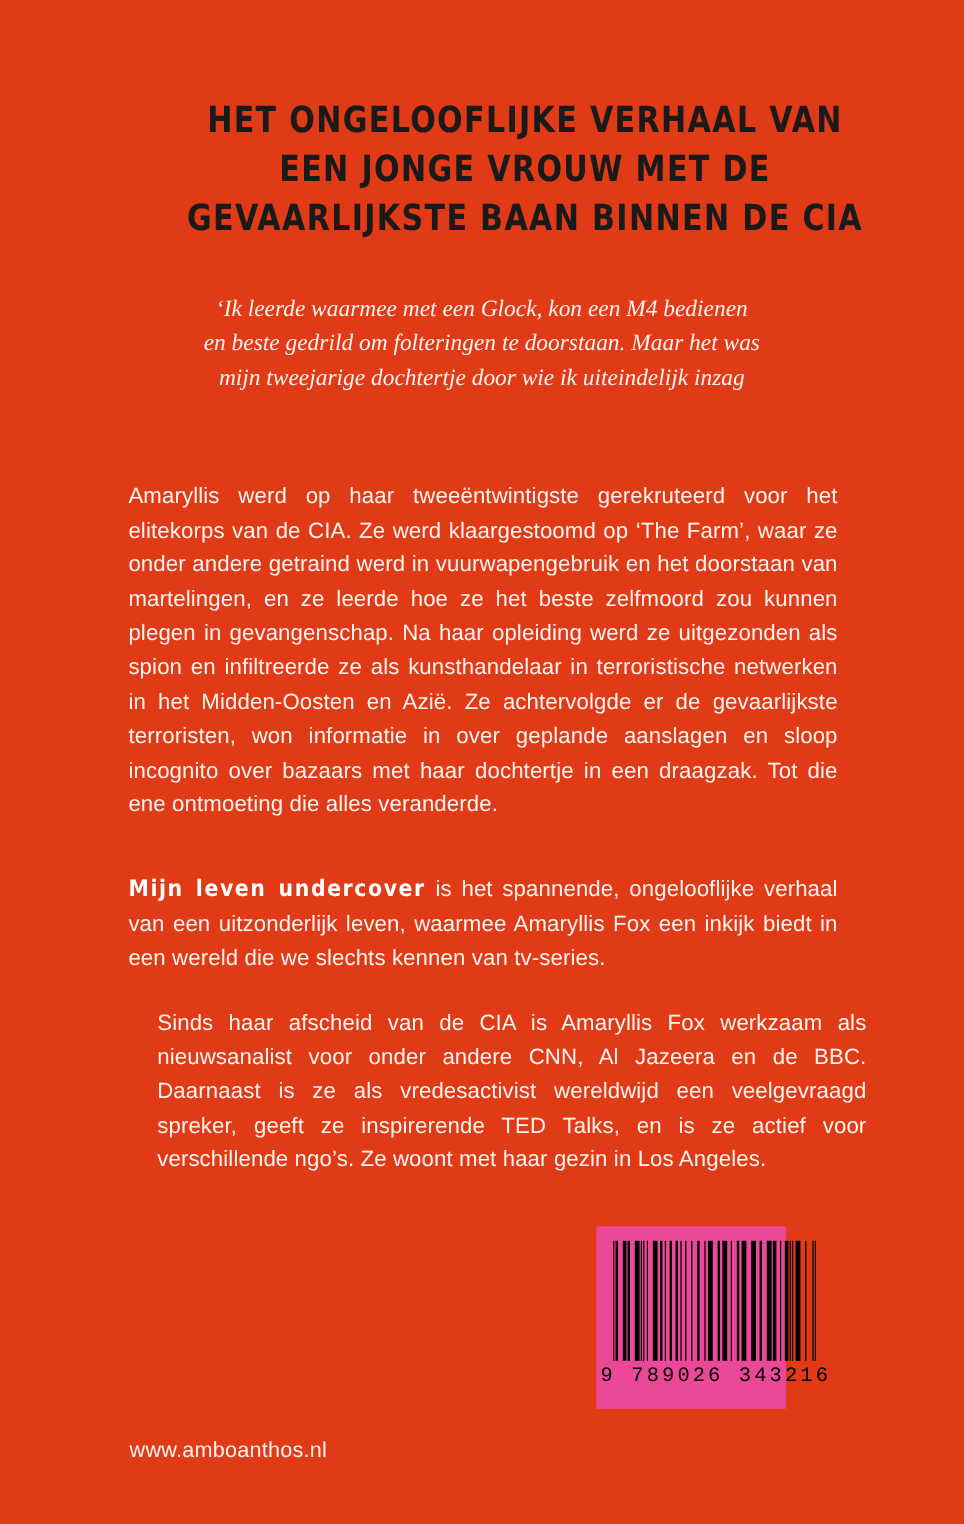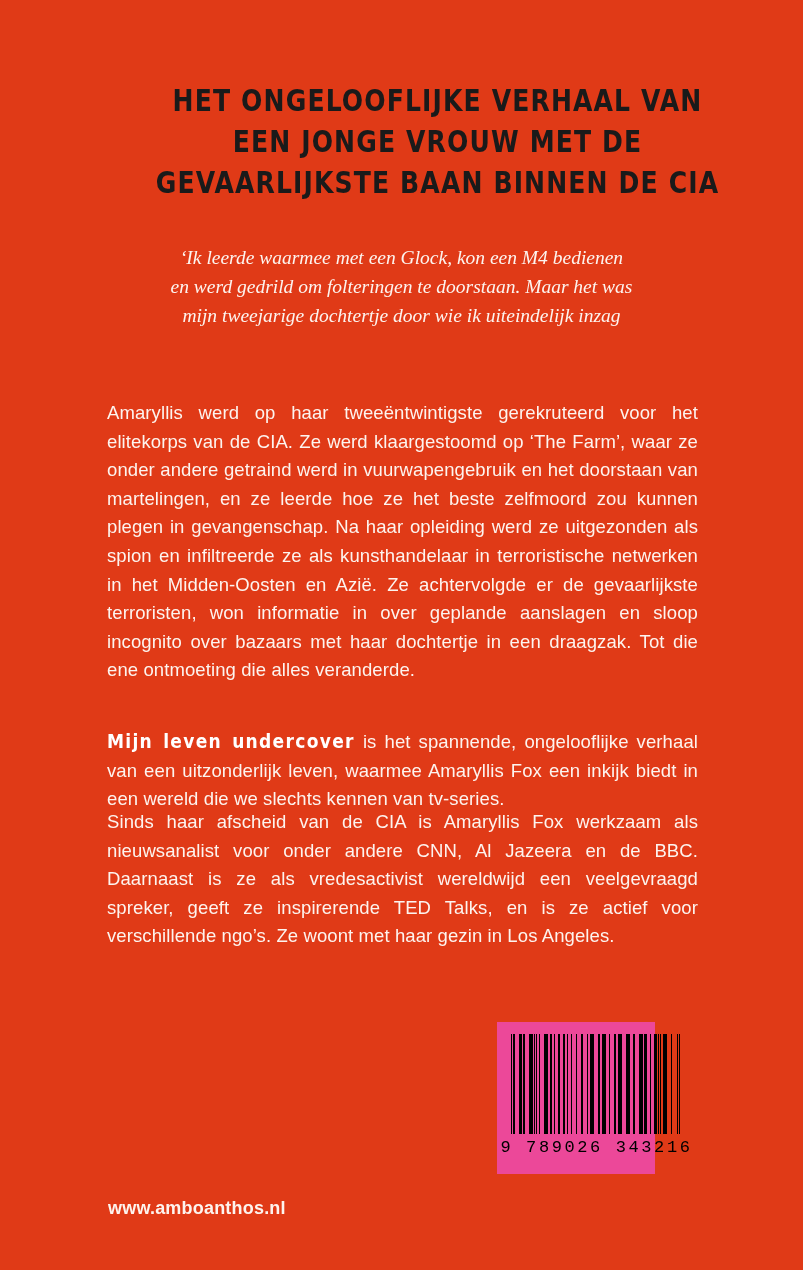--- a/index.html
+++ b/index.html
@@ -64,21 +64,21 @@
     width: 591px;
     color: #fdf4ef;
     font-family: "Liberation Sans", sans-serif;
     font-size: 18.5px;
     line-height: 28.6px;
     text-align: justify;
     letter-spacing: 0.1px;
   }
   #para1 { top: 399px; }
   #para2 { top: 727px; }
-  #para3 { top: 808px; }
+  #para3 { top: 838px; margin-left: 24px; }
 
   .booktitle {
     font-family: "DejaVu Sans Condensed", "Liberation Sans", sans-serif;
     font-weight: bold;
     font-size: 19px;
     letter-spacing: 1.3px;
     color: #ffffff;
   }
 
   
@@ -118,37 +118,36 @@
 
   
   .publisher-url {
     position: absolute;
     left: 108px;
     top: 1198px;
     color: #fdf4ef;
     font-family: "Liberation Sans", sans-serif;
     font-size: 18px;
     letter-spacing: 0.2px;
-    font-weight: bold;
   }
 </style>
 </head>
 <body>
 
 <div class="page">
 
   <div class="headline">
     <div>Het ongelooflijke verhaal van</div>
     <div>een jonge vrouw met de</div>
     <div>gevaarlijkste baan binnen de CIA</div>
   </div>
 
   <div class="quote">
     <div>‘Ik leerde waarmee met een Glock, kon een M4 bedienen</div>
-    <div>en werd gedrild om folteringen te doorstaan. Maar het was</div>
+    <div>en beste gedrild om folteringen te doorstaan. Maar het was</div>
     <div>mijn tweejarige dochtertje door wie ik uiteindelijk inzag</div>
   </div>
 
   <div class="body-block" id="para1">Amaryllis werd op haar tweeëntwintigste gerekruteerd voor het elitekorps van de CIA. Ze werd klaargestoomd op ‘The Farm’, waar ze onder andere getraind werd in vuurwapengebruik en het doorstaan van martelingen, en ze leerde hoe ze het beste zelfmoord zou kunnen plegen in gevangenschap. Na haar opleiding werd ze uitgezonden als spion en infiltreerde ze als kunsthandelaar in terroristische netwerken in het Midden-Oosten en Azië. Ze achtervolgde er de gevaarlijkste terroristen, won informatie in over geplande aanslagen en sloop incognito over bazaars met haar dochtertje in een draagzak. Tot die ene ontmoeting die alles veranderde.</div>
 
   <div class="body-block" id="para2"><span class="booktitle">Mijn leven undercover</span><span> is het spannende, ongelooflijke verhaal van een uitzonderlijk leven, waarmee Amaryllis Fox een inkijk biedt in een wereld die we slechts kennen van tv-series.</span></div>
 
   <div class="body-block" id="para3">Sinds haar afscheid van de CIA is Amaryllis Fox werkzaam als nieuwsanalist voor onder andere CNN, Al Jazeera en de BBC. Daarnaast is ze als vredesactivist wereldwijd een veelgevraagd spreker, geeft ze inspirerende TED Talks, en is ze actief voor verschillende ngo’s. Ze woont met haar gezin in Los Angeles.</div>
 
   <div class="barcode-box">

